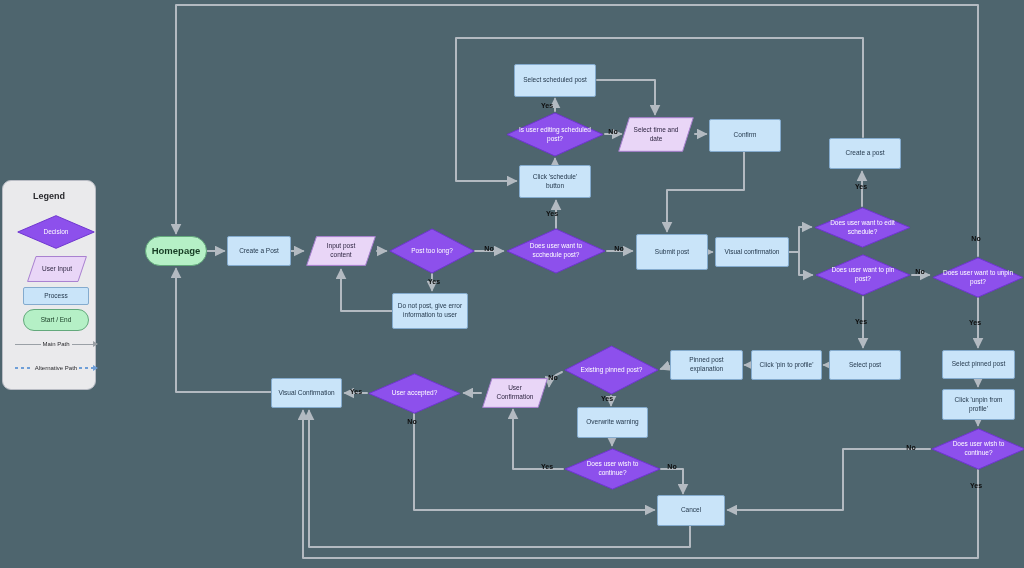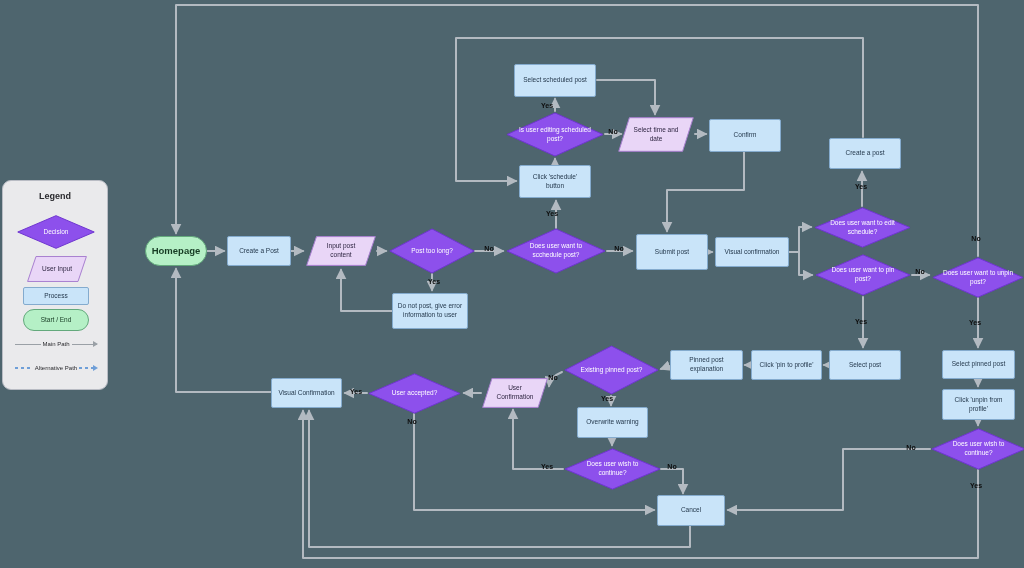--- a/index.html
+++ b/index.html
@@ -24,21 +24,21 @@
   .parallelogram{color:#2d2440;padding:1px 10px;}
   .parallelogram polygon{fill:var(--input-fill,#e9d6f7);stroke:var(--input-border,#a87fd0);stroke-width:1;vector-effect:non-scaling-stroke;}
   .nlabel{position:relative;z-index:1;}
 
   .elabel{
     position:absolute;z-index:2;transform:translate(-50%,-50%);
     font-size:7px;font-weight:700;color:#0d0d0d;white-space:nowrap;
   }
 
   .legend{
-    position:absolute;left:2px;top:180px;width:106px;height:210px;z-index:1;
+    position:absolute;left:2px;top:180px;width:94px;height:210px;z-index:1;
     background:var(--legend-bg,#eaeaec);border:1px solid var(--legend-border,#b9bcc4);
     border-radius:9px;box-sizing:border-box;
   }
   .legend-title{position:absolute;top:10px;left:0;width:100%;text-align:center;font-size:9px;font-weight:600;color:#2a2a2e;}
   .legend .node{font-size:6.5px;}
   .legend-row{position:absolute;left:12px;width:82px;display:flex;align-items:center;gap:2px;font-size:6px;color:#2a2a2e;}
   .seg{flex:1;height:1px;background:#9aa0a6;position:relative;}
   .seg.arr::after{content:"";position:absolute;right:-1px;top:-3px;border-left:5px solid #9aa0a6;border-top:3.5px solid transparent;border-bottom:3.5px solid transparent;}
   .seg.altseg{height:2px;background:repeating-linear-gradient(90deg,var(--alt-path,#6f9fd8) 0 3px,transparent 3px 6px);}
   .seg.altarr::after{content:"";position:absolute;right:-1px;top:-2.5px;border-left:5px solid var(--alt-path,#6f9fd8);border-top:3.5px solid transparent;border-bottom:3.5px solid transparent;}

